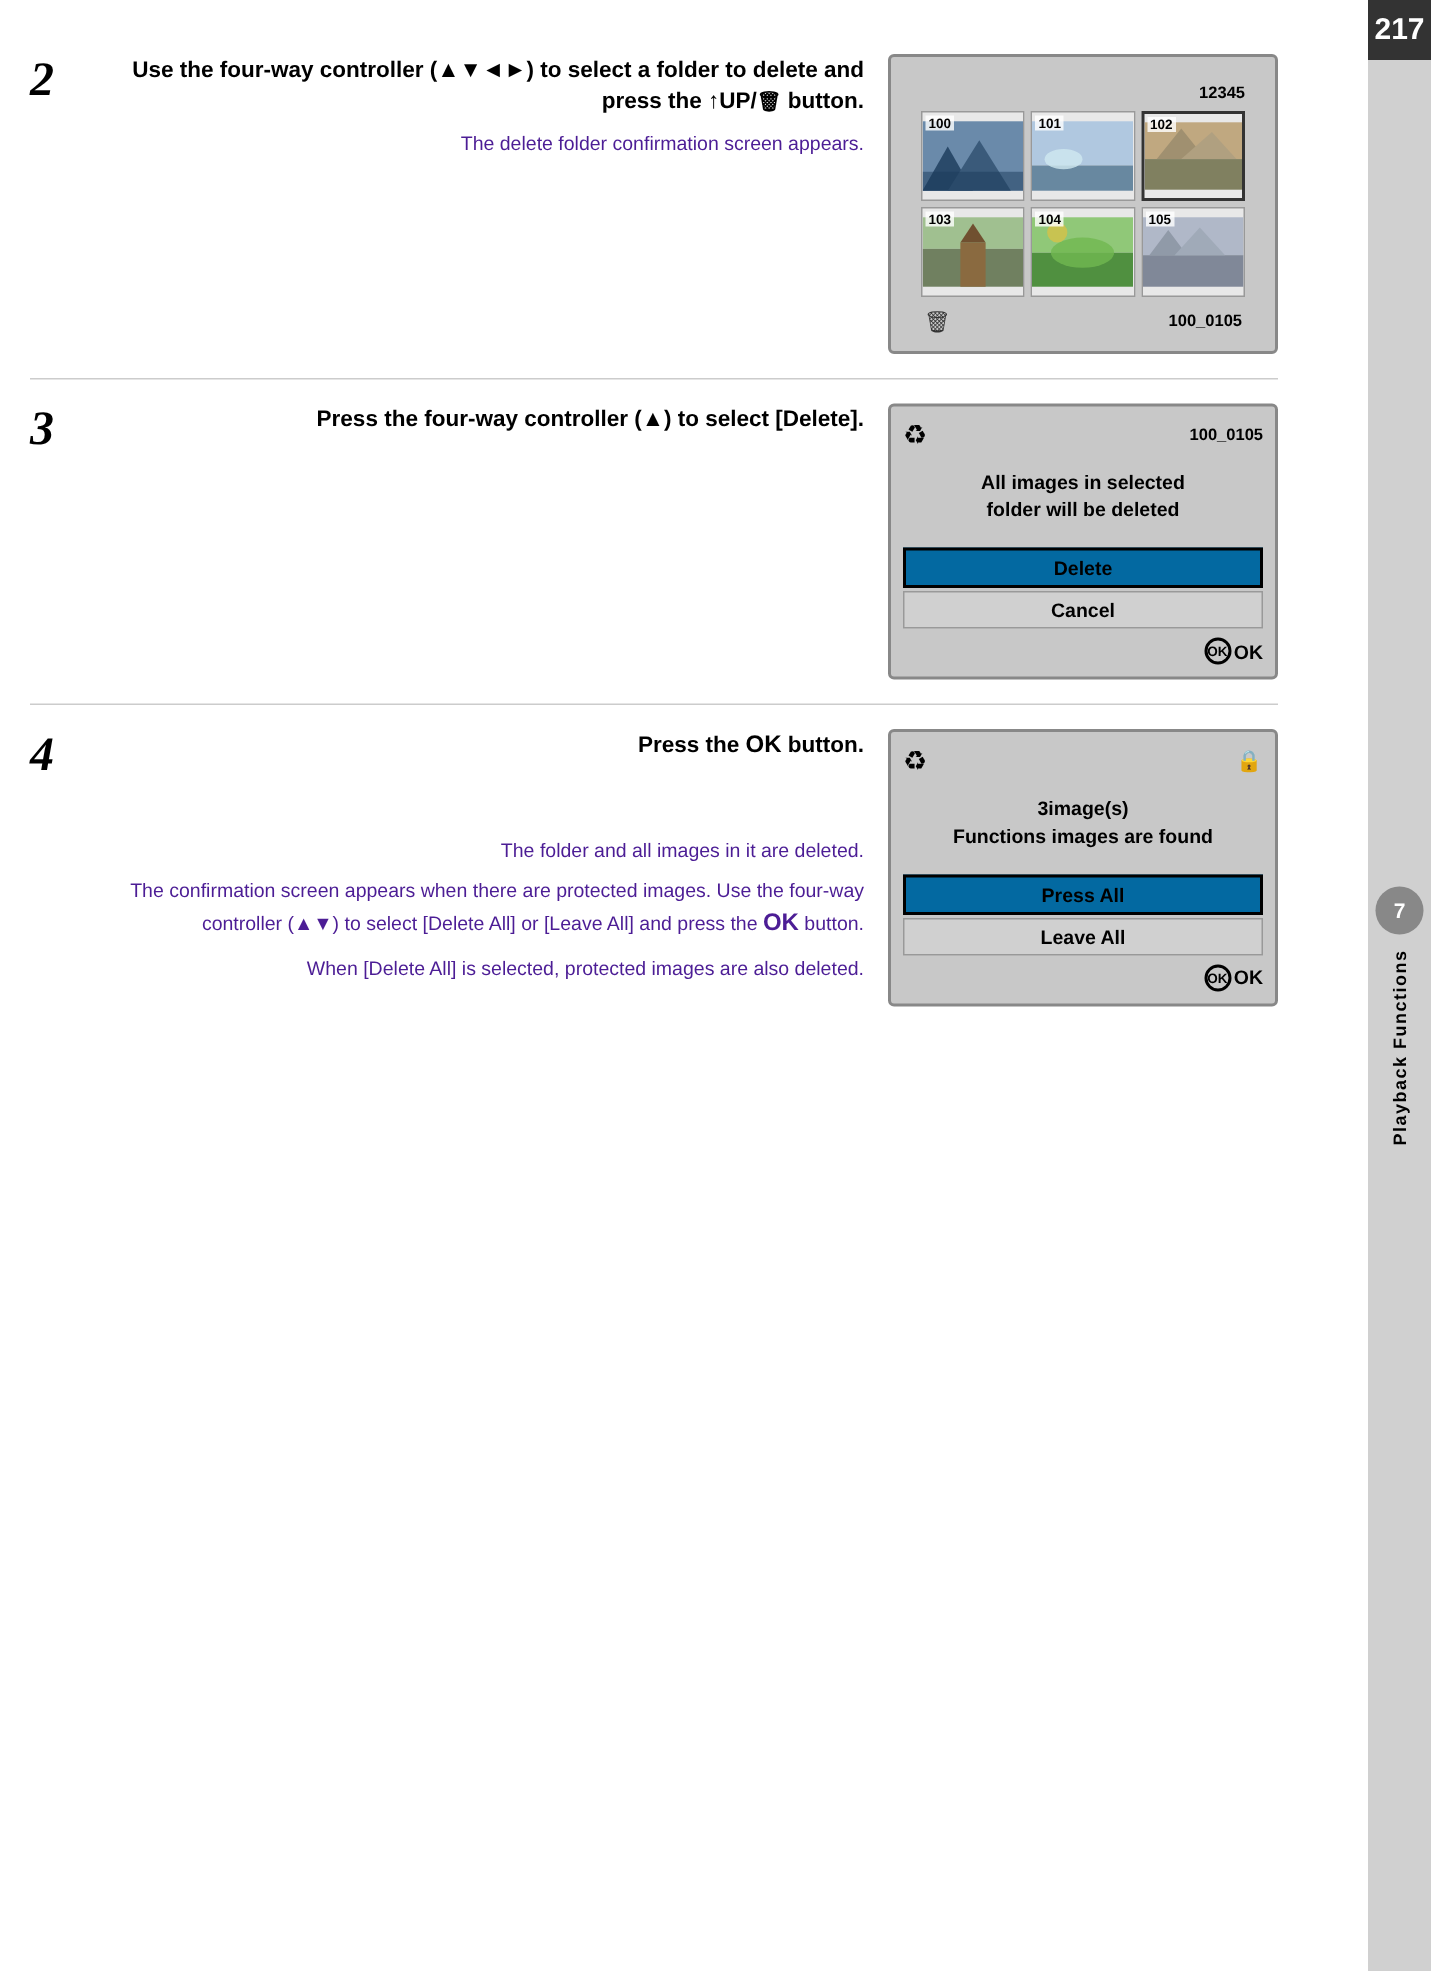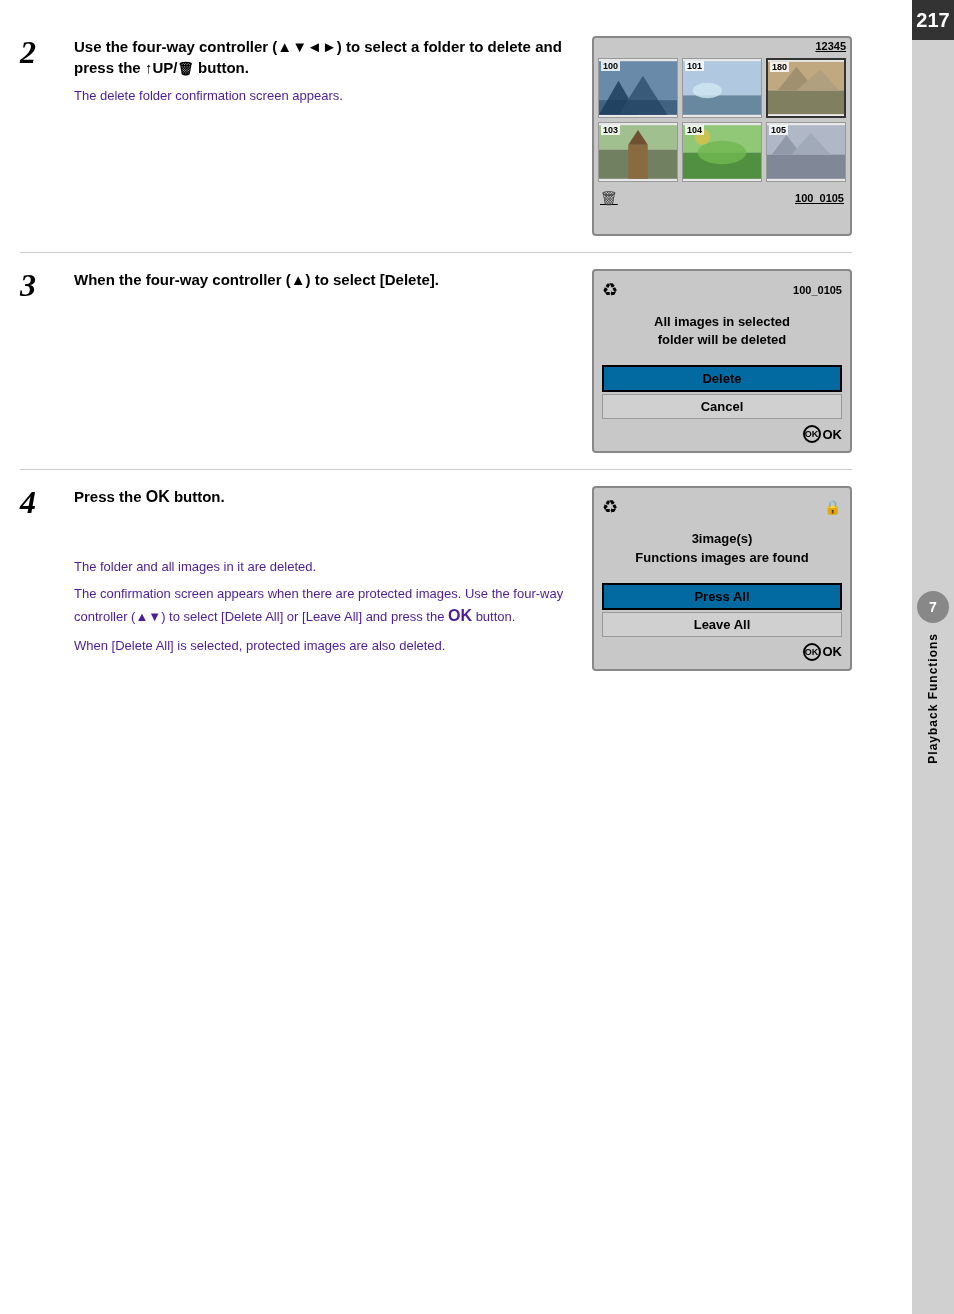--- a/index.html
+++ b/index.html
@@ -76,20 +76,21 @@
       font-size: 32px;
       font-style: italic;
       font-weight: bold;
       color: #000;
       min-width: 44px;
       margin-right: 10px;
       line-height: 1;
     }
     .step-content {
       flex: 1;
+      text-align: right;
     }
     .step-title {
       font-weight: bold;
       font-size: 15px;
       line-height: 1.4;
       margin-bottom: 8px;
     }
     .step-description {
       font-size: 13px;
       line-height: 1.5;
@@ -103,22 +104,21 @@
     .camera-screen {
       border: 2px solid #888;
       background: #c8c8c8;
       border-radius: 4px;
       position: relative;
     }
     
     .folder-screen {
       width: 260px;
       height: 200px;
-      padding: 0;
-      text-decoration: underline;
+      padding: 16px;
     }
     .folder-screen-top {
       display: flex;
       justify-content: flex-end;
       align-items: center;
       font-size: 11px;
       font-weight: bold;
       padding: 2px 4px;
       margin-bottom: 4px;
     }
@@ -309,21 +309,21 @@
             </div>
             <div class="folder-item">
               <div class="folder-label">101</div>
               <svg class="mini-scene" viewBox="0 0 80 55">
                 <rect width="80" height="35" fill="#b0c8e0"></rect>
                 <rect y="35" width="80" height="20" fill="#6888a0"></rect>
                 <ellipse cx="25" cy="30" rx="15" ry="8" fill="#d0e8f0" opacity="0.8"></ellipse>
               </svg>
             </div>
             <div class="folder-item selected">
-              <div class="folder-label">180</div>
+              <div class="folder-label">102</div>
               <svg class="mini-scene" viewBox="0 0 80 55">
                 <rect width="80" height="30" fill="#c0a880"></rect>
                 <rect y="30" width="80" height="25" fill="#808060"></rect>
                 <polygon points="10,30 30,5 50,30" fill="#a09070"></polygon>
                 <polygon points="30,30 55,8 75,30" fill="#b0a080"></polygon>
               </svg>
             </div>
 
             <div class="folder-item">
               <div class="folder-label">103</div>
@@ -358,21 +358,21 @@
             <span class="folder-name-bottom">100_0105</span>
           </div>
         </div>
       </div>
     </div>
 
     <div class="step">
       <div class="step-number">3</div>
       <div class="step-content">
         <div class="step-title">
-          When the four-way controller (▲) to select [Delete].
+          Press the four-way controller (▲) to select [Delete].
         </div>
       </div>
       <div class="step-right">
 
         <div class="camera-screen confirm-screen">
           <div class="confirm-top">
             <span class="confirm-icon">♻</span>
             <span class="confirm-folder-name">100_0105</span>
           </div>
           <div class="confirm-message">

